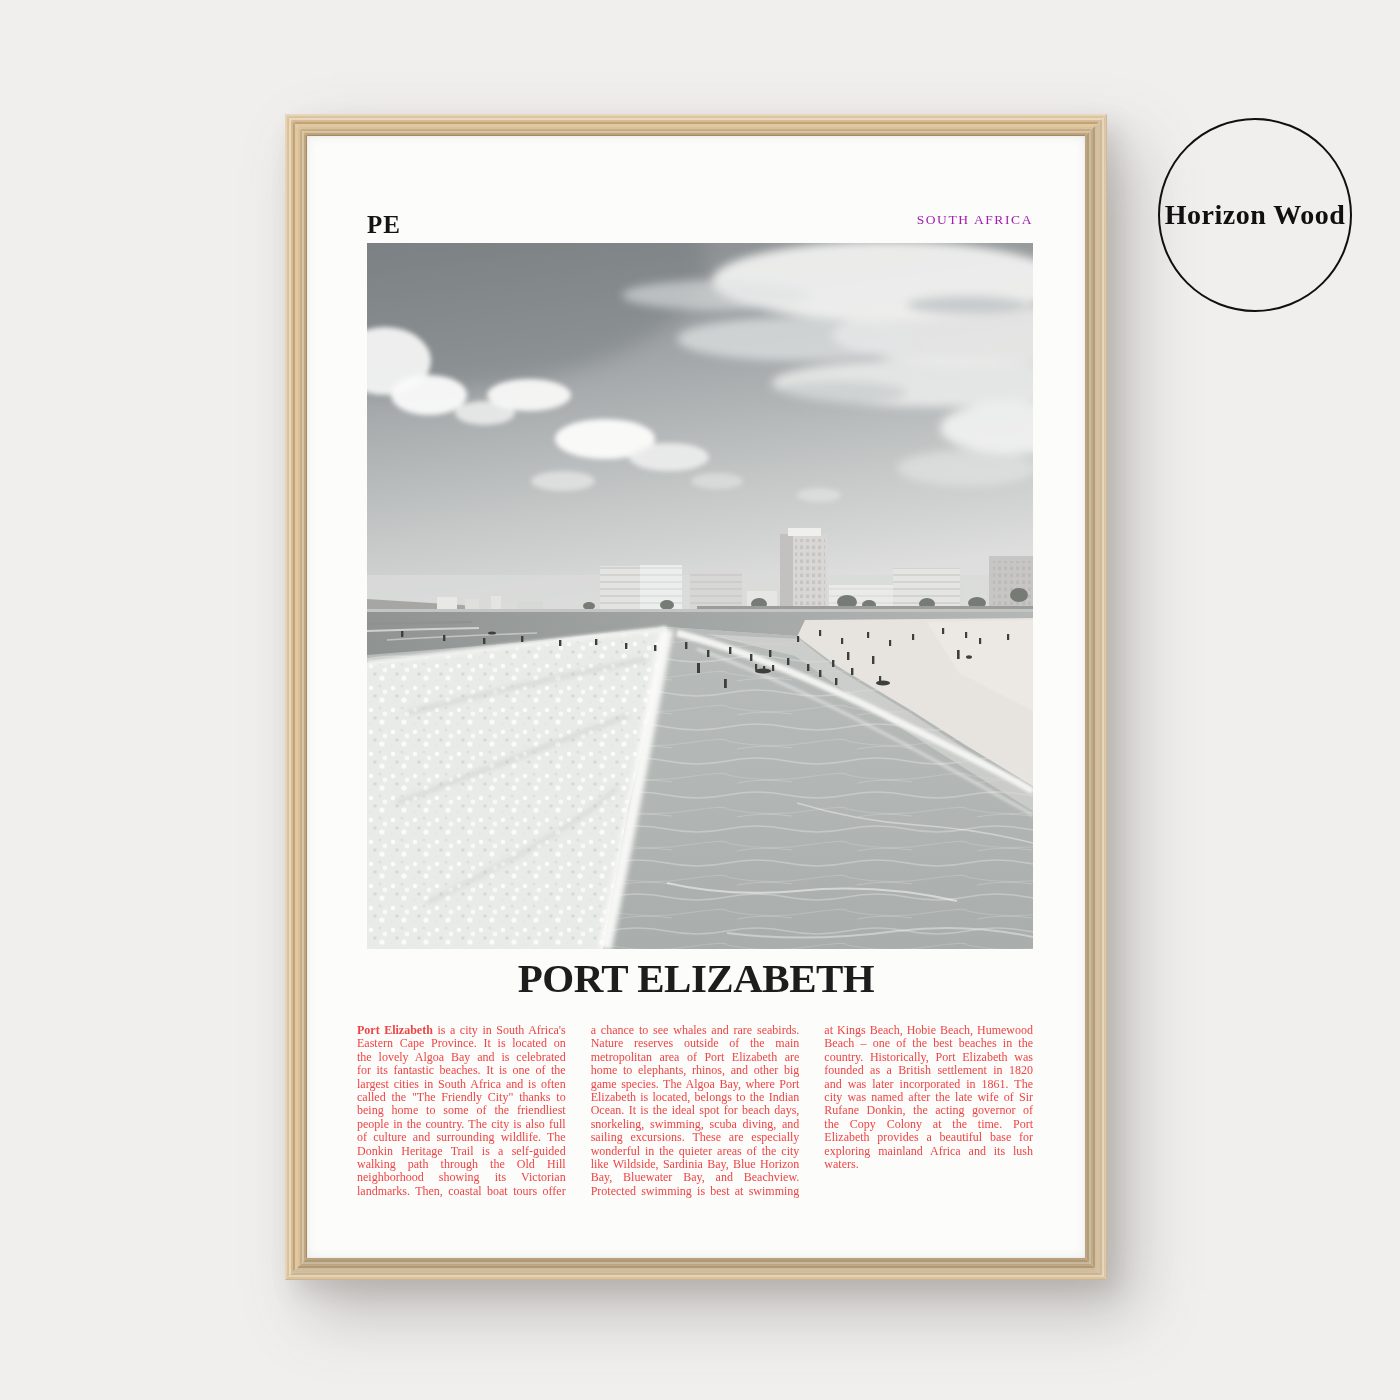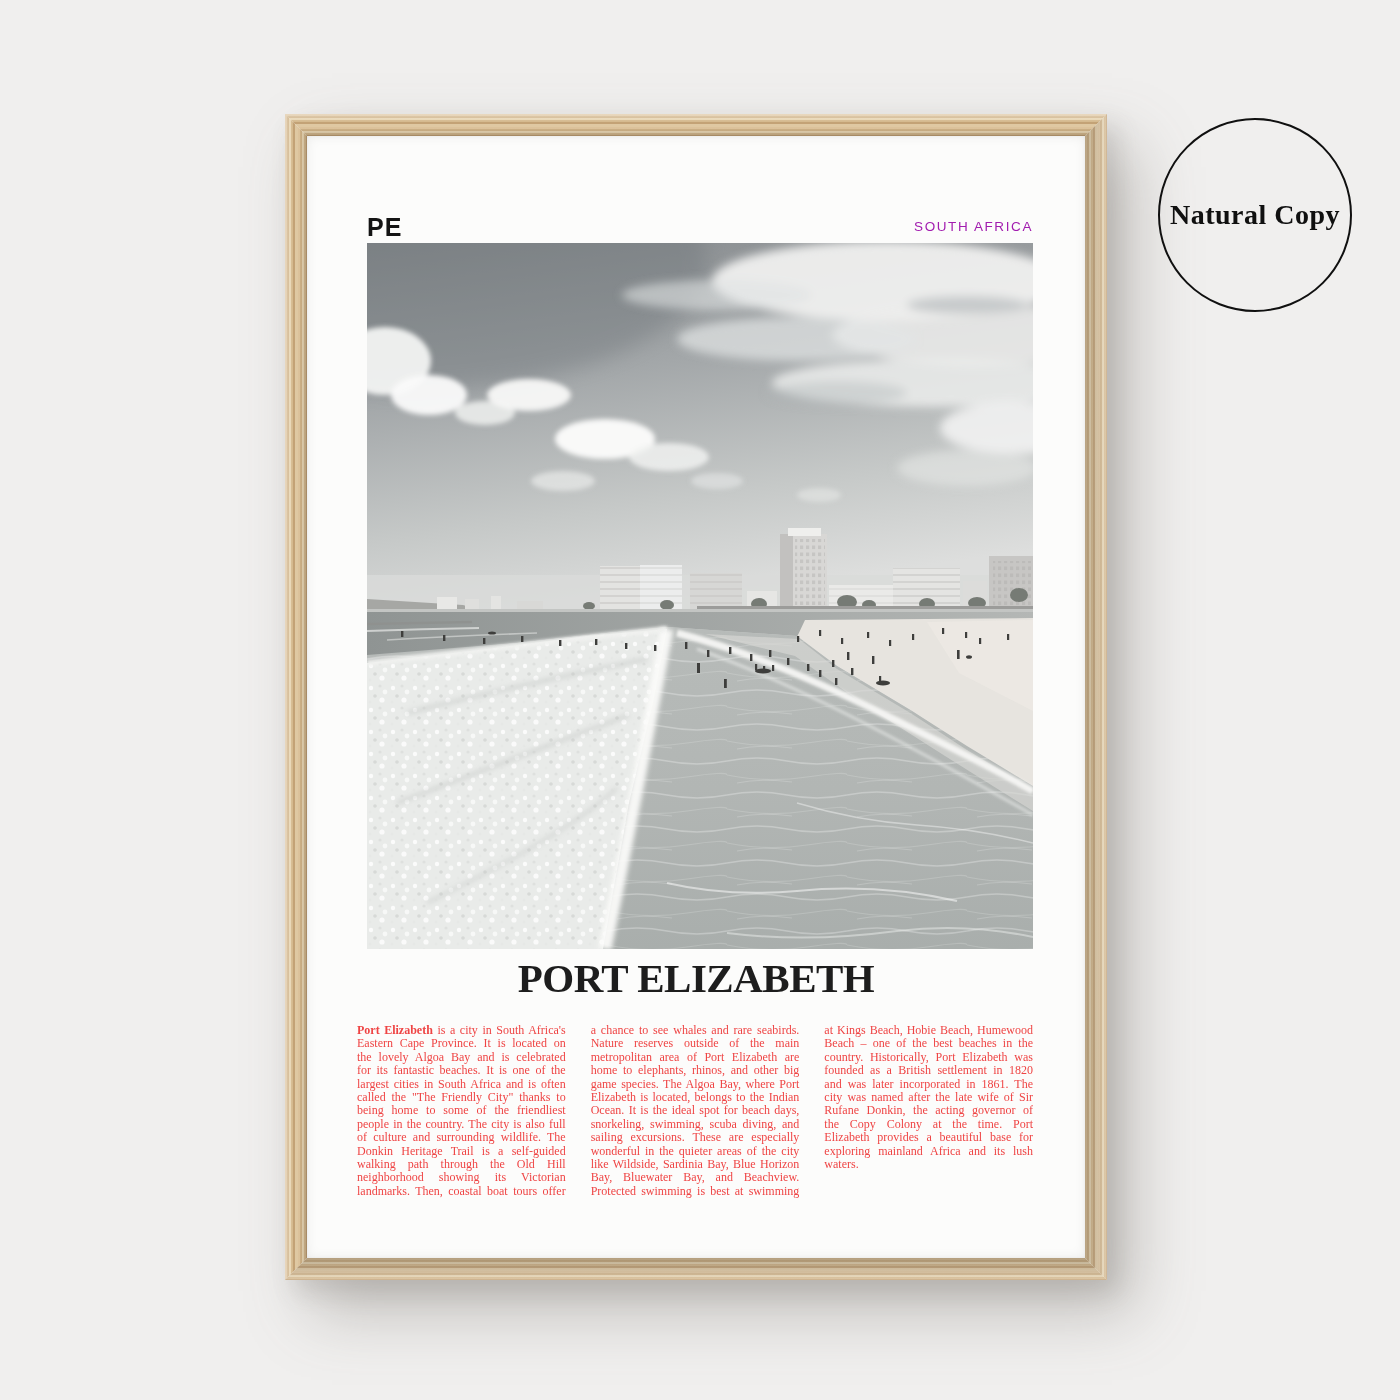--- a/index.html
+++ b/index.html
@@ -25,21 +25,21 @@
   .rail.left{left:0;clip-path:polygon(0 0,100% 22px,100% calc(100% - 22px),0 100%);}
   .rail.right{right:0;clip-path:polygon(0 22px,100% 0,100% 100%,0 calc(100% - 22px));
       background:
         linear-gradient(270deg, rgba(255,255,255,.25) 0%, rgba(0,0,0,.16) 100%),
         repeating-linear-gradient(90deg,#dcc29b 0 2px,#cfb287 2px 4px,#e7d4b1 4px 6px,#d5b98e 6px 8px,#c3a276 8px 10px,#dfc8a2 10px 13px);}
 
   
   .paper{position:absolute;left:22px;top:22px;right:22px;bottom:22px;background:#fcfcfb;
          box-shadow:inset 0 0 12px rgba(0,0,0,.07), inset 0 0 3px rgba(0,0,0,.05);}
   .poster-header{position:absolute;left:60px;right:52px;top:76px;height:30px;
-                 display:flex;justify-content:space-between;align-items:center;}
+                 display:flex;justify-content:space-between;align-items:flex-start;font-family:Liberation Serif, serif;}
   .abbr{font-weight:bold;font-size:25px;letter-spacing:1px;color:#141414;line-height:1;}
   .country{font-size:13.5px;letter-spacing:1.6px;color:#a21caf;line-height:1.25;}
   .photo{position:absolute;left:60px;top:107px;width:666px;height:706px;overflow:hidden;background:#c9ccca;}
   .photo svg{display:block;width:100%;height:100%;}
   .poster-title{position:absolute;left:0;right:0;top:822px;text-align:center;
                 font-family:"Liberation Serif",serif;font-weight:bold;font-size:41px;
                 letter-spacing:-0.5px;color:#1d1d1d;line-height:1;}
   .poster-body{position:absolute;left:50px;right:52px;top:888px;height:178px;overflow:hidden;
                font-family:"Liberation Serif",serif;font-size:12px;line-height:13.4px;color:#ef4444;
                text-align:justify;column-count:3;column-gap:25px;word-spacing:1px;}
@@ -278,16 +278,16 @@
       <div class="poster-title">PORT ELIZABETH</div>
 
       <div class="poster-body">
         <span class="lead">Port Elizabeth</span><span> is a city in South Africa's Eastern Cape Province. It is located on the lovely Algoa Bay and is celebrated for its fantastic beaches. It is one of the largest cities in South Africa and is often called the "The Friendly City" thanks to being home to some of the friendliest people in the country. The city is also full of culture and surrounding wildlife. The Donkin Heritage Trail is a self-guided walking path through the Old Hill neighborhood showing its Victorian landmarks. Then, coastal boat tours offer a chance to see whales and rare seabirds. Nature reserves outside of the main metropolitan area of Port Elizabeth are home to elephants, rhinos, and other big game species. The Algoa Bay, where Port Elizabeth is located, belongs to the Indian Ocean. It is the ideal spot for beach days, snorkeling, swimming, scuba diving, and sailing excursions. These are especially wonderful in the quieter areas of the city like Wildside, Sardinia Bay, Blue Horizon Bay, Bluewater Bay, and Beachview. Protected swimming is best at swimming at Kings Beach, Hobie Beach, Humewood Beach – one of the best beaches in the country. Historically, Port Elizabeth was founded as a British settlement in 1820 and was later incorporated in 1861. The city was named after the late wife of Sir Rufane Donkin, the acting governor of the Copy Colony at the time. Port Elizabeth provides a beautiful base for exploring mainland Africa and its lush waters.</span>
       </div>
 
     </div>
   </div>
 
   <div class="badge">
-    <span>Natural Copy</span>
+    <span>Horizon Wood</span>
   </div>
 
 </div>
 
 </body></html>

